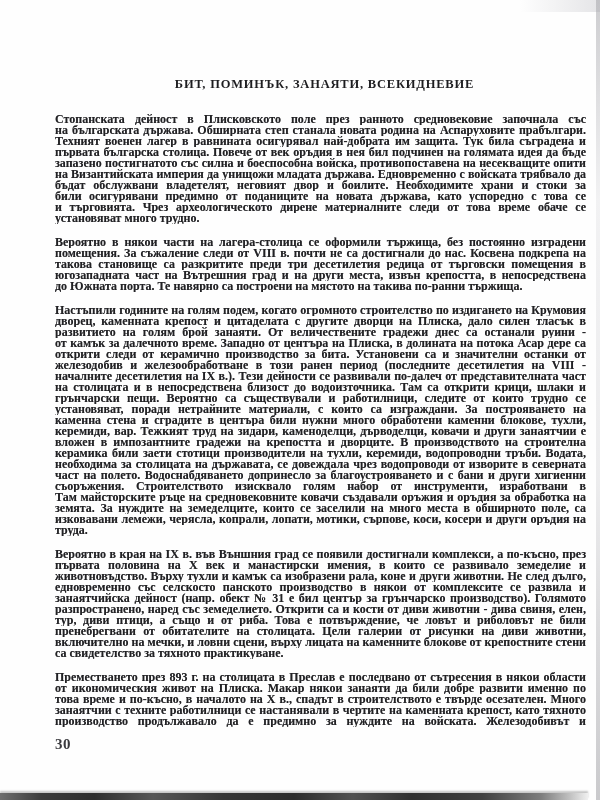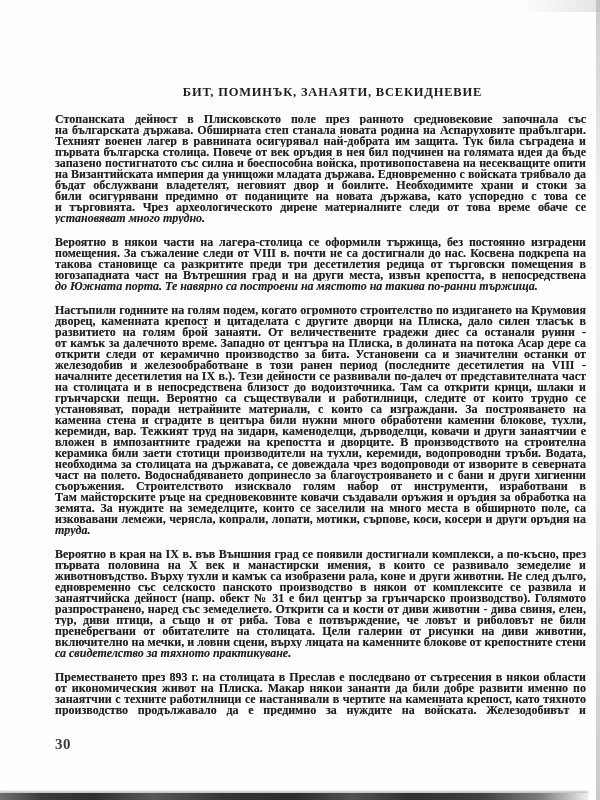--- a/index.html
+++ b/index.html
@@ -11,21 +11,21 @@
     overflow:hidden;
   }
   .page{
     position:absolute;inset:0;
     background:#fefefe;
     overflow:hidden;
   }
   .title{
     position:absolute;
     top:73px;left:55px;width:531px;
-    margin:12px;
+    margin:4px;
     text-align:center;
     font-size:12.5px;
     font-weight:700;
     letter-spacing:0.8px;
     color:#1d1d20;
     white-space:nowrap;
   }
   .text-block{
     position:absolute;
     top:114px;left:55px;width:531px;
@@ -38,21 +38,20 @@
   .line{
     height:11px;
     line-height:11px;
     text-align:justify;
     text-align-last:justify;
     overflow:hidden;
   }
   .line.last{
     text-align:left;
     text-align-last:left;
-    font-style:italic;
   }
   .page-number{
     position:absolute;
     top:736px;left:55px;
     font-size:15px;
     font-weight:700;
     color:#3a3a3e;
     letter-spacing:0.5px;
   }
   .scan-edge-bottom{
@@ -139,20 +138,21 @@
         <div class="line">занаятчийска дейност (напр. обект № 31 е бил център за грънчарско производство). Голямото</div>
         <div class="line">разпространено, наред със земеделието. Открити са и кости от диви животни - дива свиня, елен,</div>
         <div class="line">тур, диви птици, а също и от риба. Това е потвърждение, че ловът и риболовът не били</div>
         <div class="line">пренебрегвани от обитателите на столицата. Цели галерии от рисунки на диви животни,</div>
         <div class="line">включително на мечки, и ловни сцени, върху лицата на каменните блокове от крепостните стени</div>
         <div class="line last">са свидетелство за тяхното практикуване.</div>
       </div>
       <div class="paragraph">
         <div class="line">Преместването през 893 г. на столицата в Преслав е последвано от сътресения в някои области</div>
         <div class="line">от икономическия живот на Плиска. Макар някои занаяти да били добре развити именно по</div>
+        <div class="line">това време и по-късно, в началото на X в., спадът в строителството е твърде осезателен. Много</div>
         <div class="line">занаятчии с техните работилници се настанявали в чертите на каменната крепост, като тяхното</div>
         <div class="line">производство продължавало да е предимно за нуждите на войската. Железодобивът и</div>
       </div>
     </div>
   <div class="page-number">30</div>
   <div class="scan-corner-topright"></div>
   <div class="scan-edge-right"></div>
   <div class="scan-edge-bottom"></div>
 </div>
 

